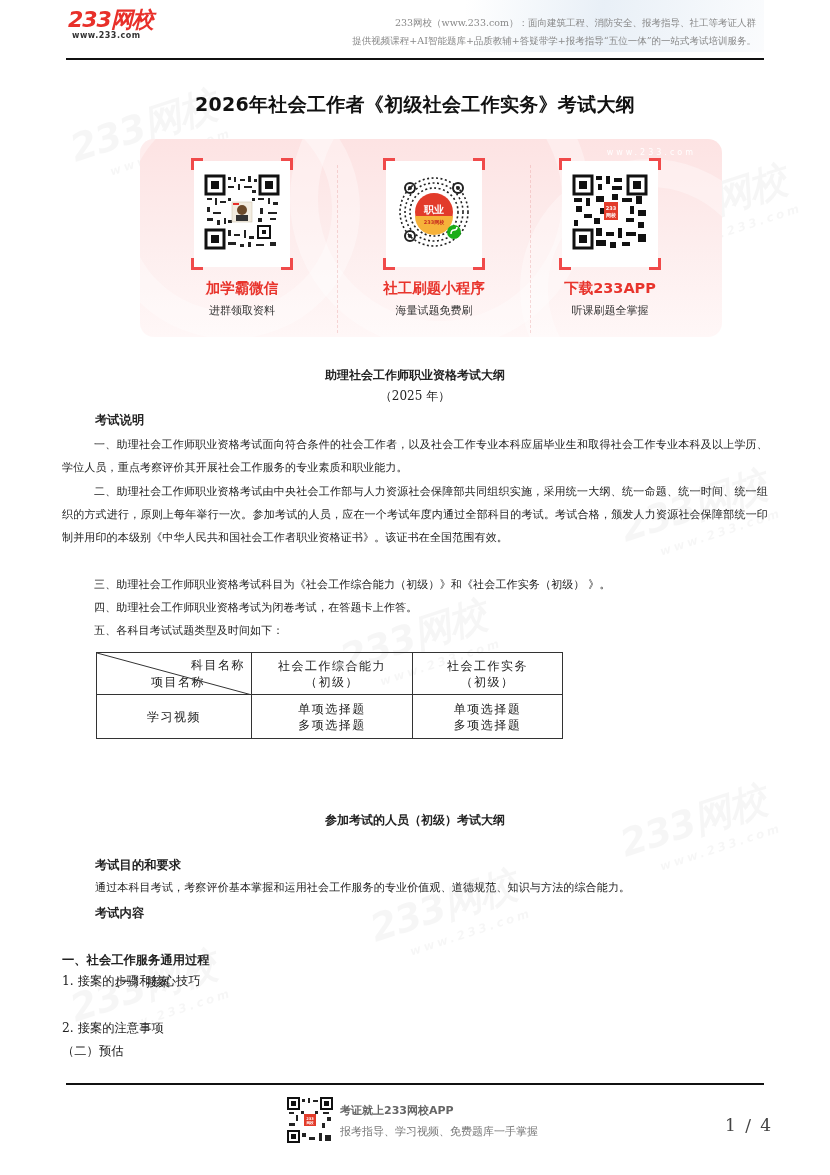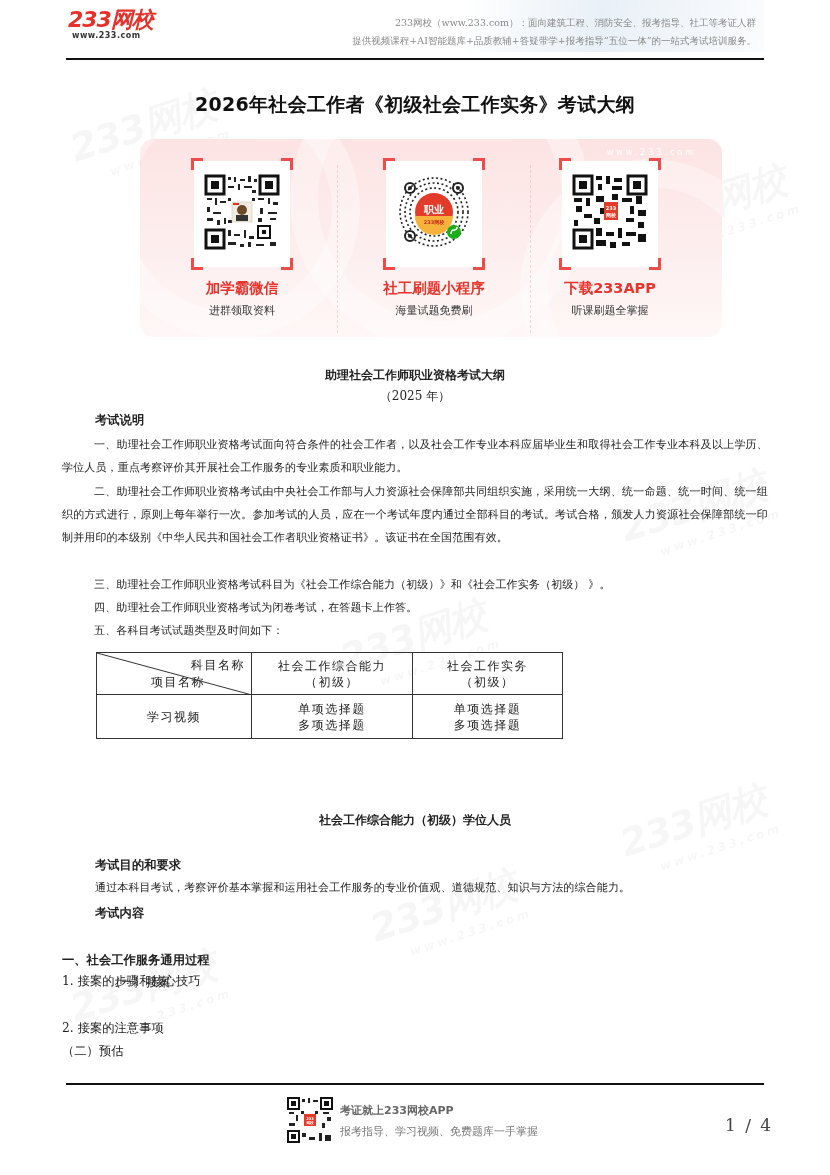--- a/index.html
+++ b/index.html
@@ -316,21 +316,21 @@
     </td>
     <td>
       <div>单项选择题</div>
       <div>多项选择题</div>
     </td>
   </tr>
 </tbody>
   </table>
 
 <div class="content">
-  <div class="center-line" style="top:812px;">社会工作综合能力（初级）学位人员</div>
+  <div class="center-line" style="top:812px;">参加考试的人员（初级）考试大纲</div>
   <div class="heading" style="top:857px;">考试目的和要求</div>
   <div class="para" style="top:876px; width:680px;">
     <span>通过本科目考试，考察评价基本掌握和运用社会工作服务的专业价值观、道德规范、知识与方法的综合能力。</span>
   </div>
   <div class="heading" style="top:905px;">考试内容</div>
 
   <div class="outline bold" style="top:948px;">一、社会工作服务通用过程</div>
   <div class="outline" style="top:971px;margin-left:47px;">（一）接案</div>
   <div class="outline" style="top:970px;">1. 接案的步骤和核心技巧</div>
   <div class="outline" style="top:1017px;">2. 接案的注意事项</div>

